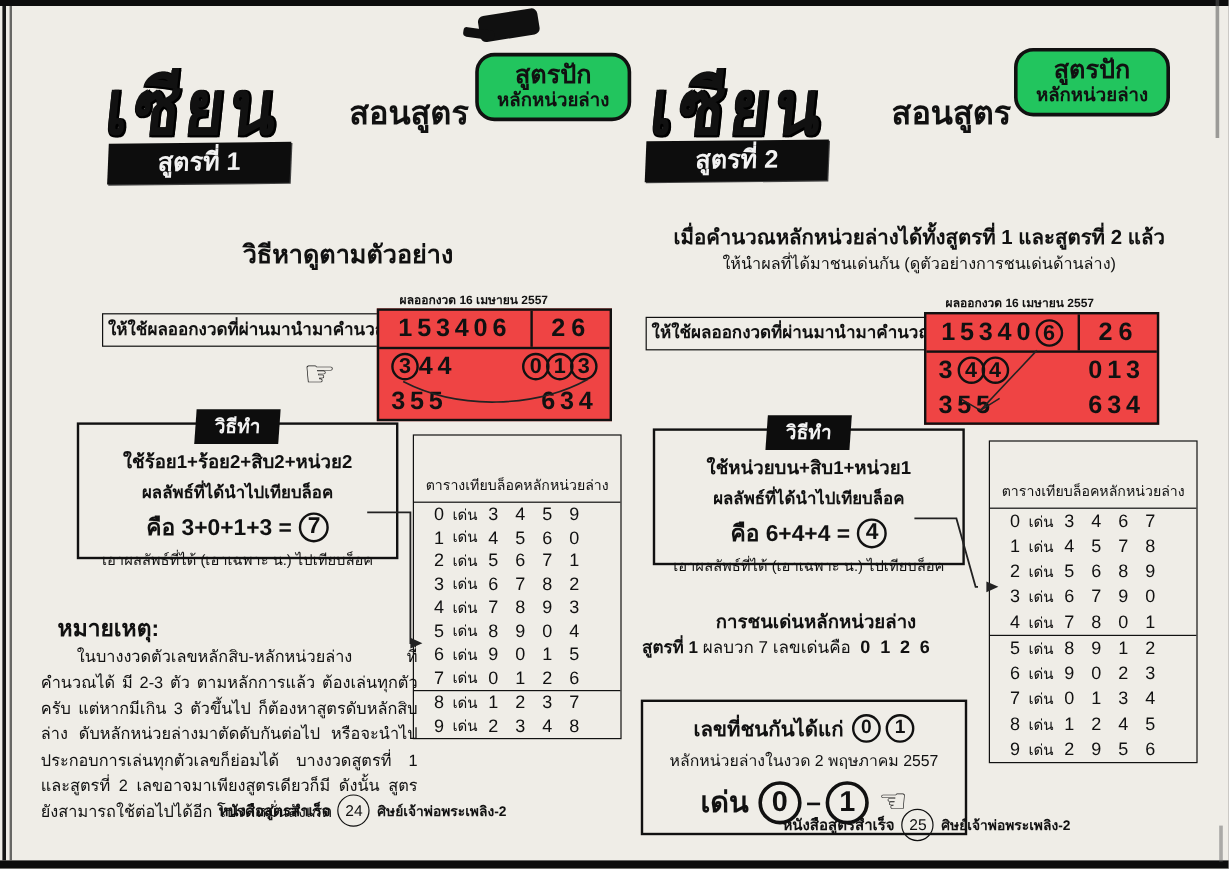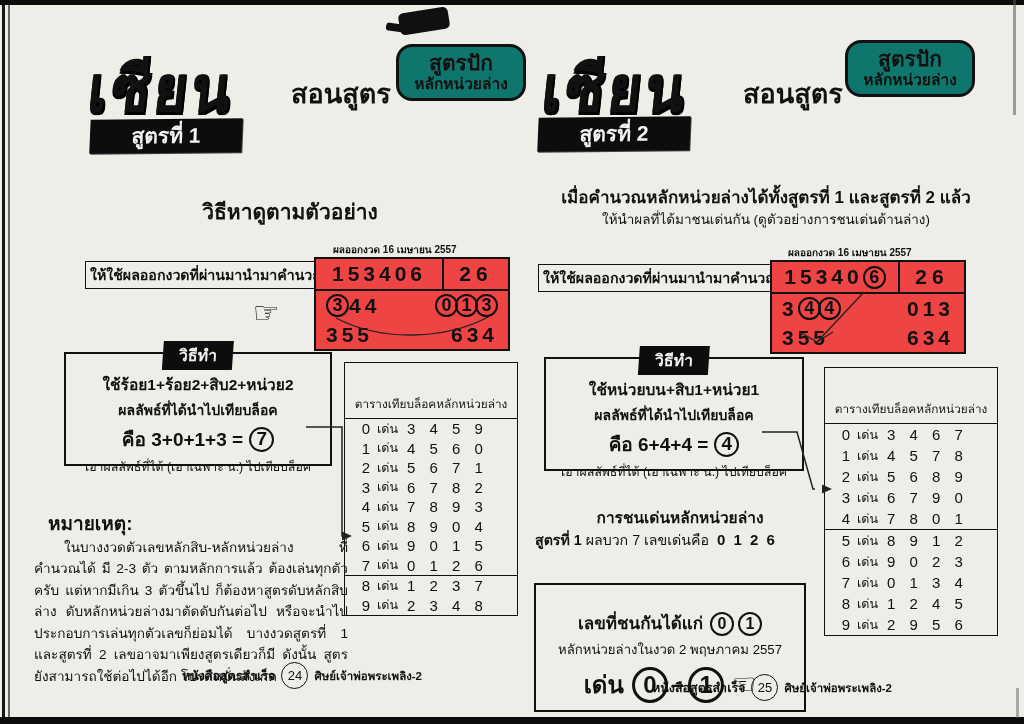--- a/index.html
+++ b/index.html
@@ -13,21 +13,21 @@
   .edge-l2{left:8px;top:5px;width:2px;height:712px;background:#3a3a3a;opacity:.75;}
   .edge-r1{left:1013px;top:0;width:3px;height:115px;background:#555;opacity:.55;}
   .edge-r2{left:1016px;top:688px;width:3px;height:30px;background:#666;opacity:.5;}
   .blob{left:399px;top:10px;width:50px;height:22px;background:#101010;border-radius:5px;transform:rotate(-9deg);}
   .blob2{left:386px;top:24px;width:26px;height:8px;background:#101010;border-radius:3px;transform:rotate(8deg);}
 
   
   .logo{font-size:57px;font-weight:900;letter-spacing:4px;transform:skewX(-6deg) scaleY(1.12);
         text-shadow:2px 0 #000,0 2px #000,2px 2px #000;white-space:nowrap;}
   .teach{font-size:27px;font-weight:bold;white-space:nowrap;}
-  .pinbox{width:120px;border:3px solid #111;border-radius:16px;text-align:center;padding:4px 2px;background:#0f766e;}
+  .pinbox{width:120px;border:3px solid #111;border-radius:16px;text-align:center;padding:4px 2px;background:#22c55e;}
   .pinbox .l1{font-size:21px;font-weight:bold;line-height:1.15;}
   .pinbox .l2{font-size:15.5px;font-weight:bold;line-height:1.2;white-space:nowrap;}
   .fbadge{background:#0d0d0d;color:#f2f2f2;font-size:21px;font-weight:bold;text-align:center;
           width:152px;height:34px;line-height:34px;transform:skewX(-3deg) rotate(-.6deg);box-shadow:1px 1px 0 #444;}
   .desc{width:272px;font-size:13.2px;line-height:1.5;}
   .desc .b{font-weight:bold;font-size:13.8px;}
   .h-example{width:280px;text-align:center;font-size:21px;font-weight:bold;}
   .intro-b{width:452px;text-align:center;font-size:17px;font-weight:bold;}
   .intro-s{width:452px;text-align:center;font-size:13.5px;}
 
@@ -72,21 +72,21 @@
 
   .notehead{font-size:19px;font-weight:bold;}
   .notebody{width:314px;font-size:13.6px;line-height:1.58;text-indent:30px;text-align:justify;}
 
   .clash-t{width:280px;text-align:center;font-size:15.5px;font-weight:bold;}
   .clash-l{font-size:14.2px;white-space:nowrap;line-height:1.55;}
   .clash-l .lb{font-weight:bold;}
   .clash-l .nm{font-weight:900;font-size:15px;word-spacing:4px;margin-left:4px;}
 
   .resbox{border:2px solid #111;width:268px;text-align:center;padding:8px 0 6px;background:#efede7;}
-  .res1{font-size:17px;font-weight:bold;display:flex;justify-content:center;align-items:flex-end;gap:7px;margin-top:16px;}
+  .res1{font-size:17px;font-weight:bold;display:flex;justify-content:center;align-items:center;gap:7px;}
   .res1 .circ{width:24px;height:24px;font-size:16px;}
   .res2{font-size:13.2px;margin-top:3px;}
   .res3{display:flex;justify-content:center;align-items:center;gap:8px;margin-top:5px;}
   .res3 .den{font-size:24px;font-weight:bold;}
   .bigc{display:inline-flex;width:36px;height:36px;border:3px solid #111;border-radius:50%;
         align-items:center;justify-content:center;font-size:24px;font-weight:900;box-sizing:border-box;}
   .dash{font-size:22px;font-weight:900;margin:0 -4px;}
   .res3 .hand{font-size:27px;}
 
   .footer{display:flex;align-items:center;gap:6px;white-space:nowrap;}

